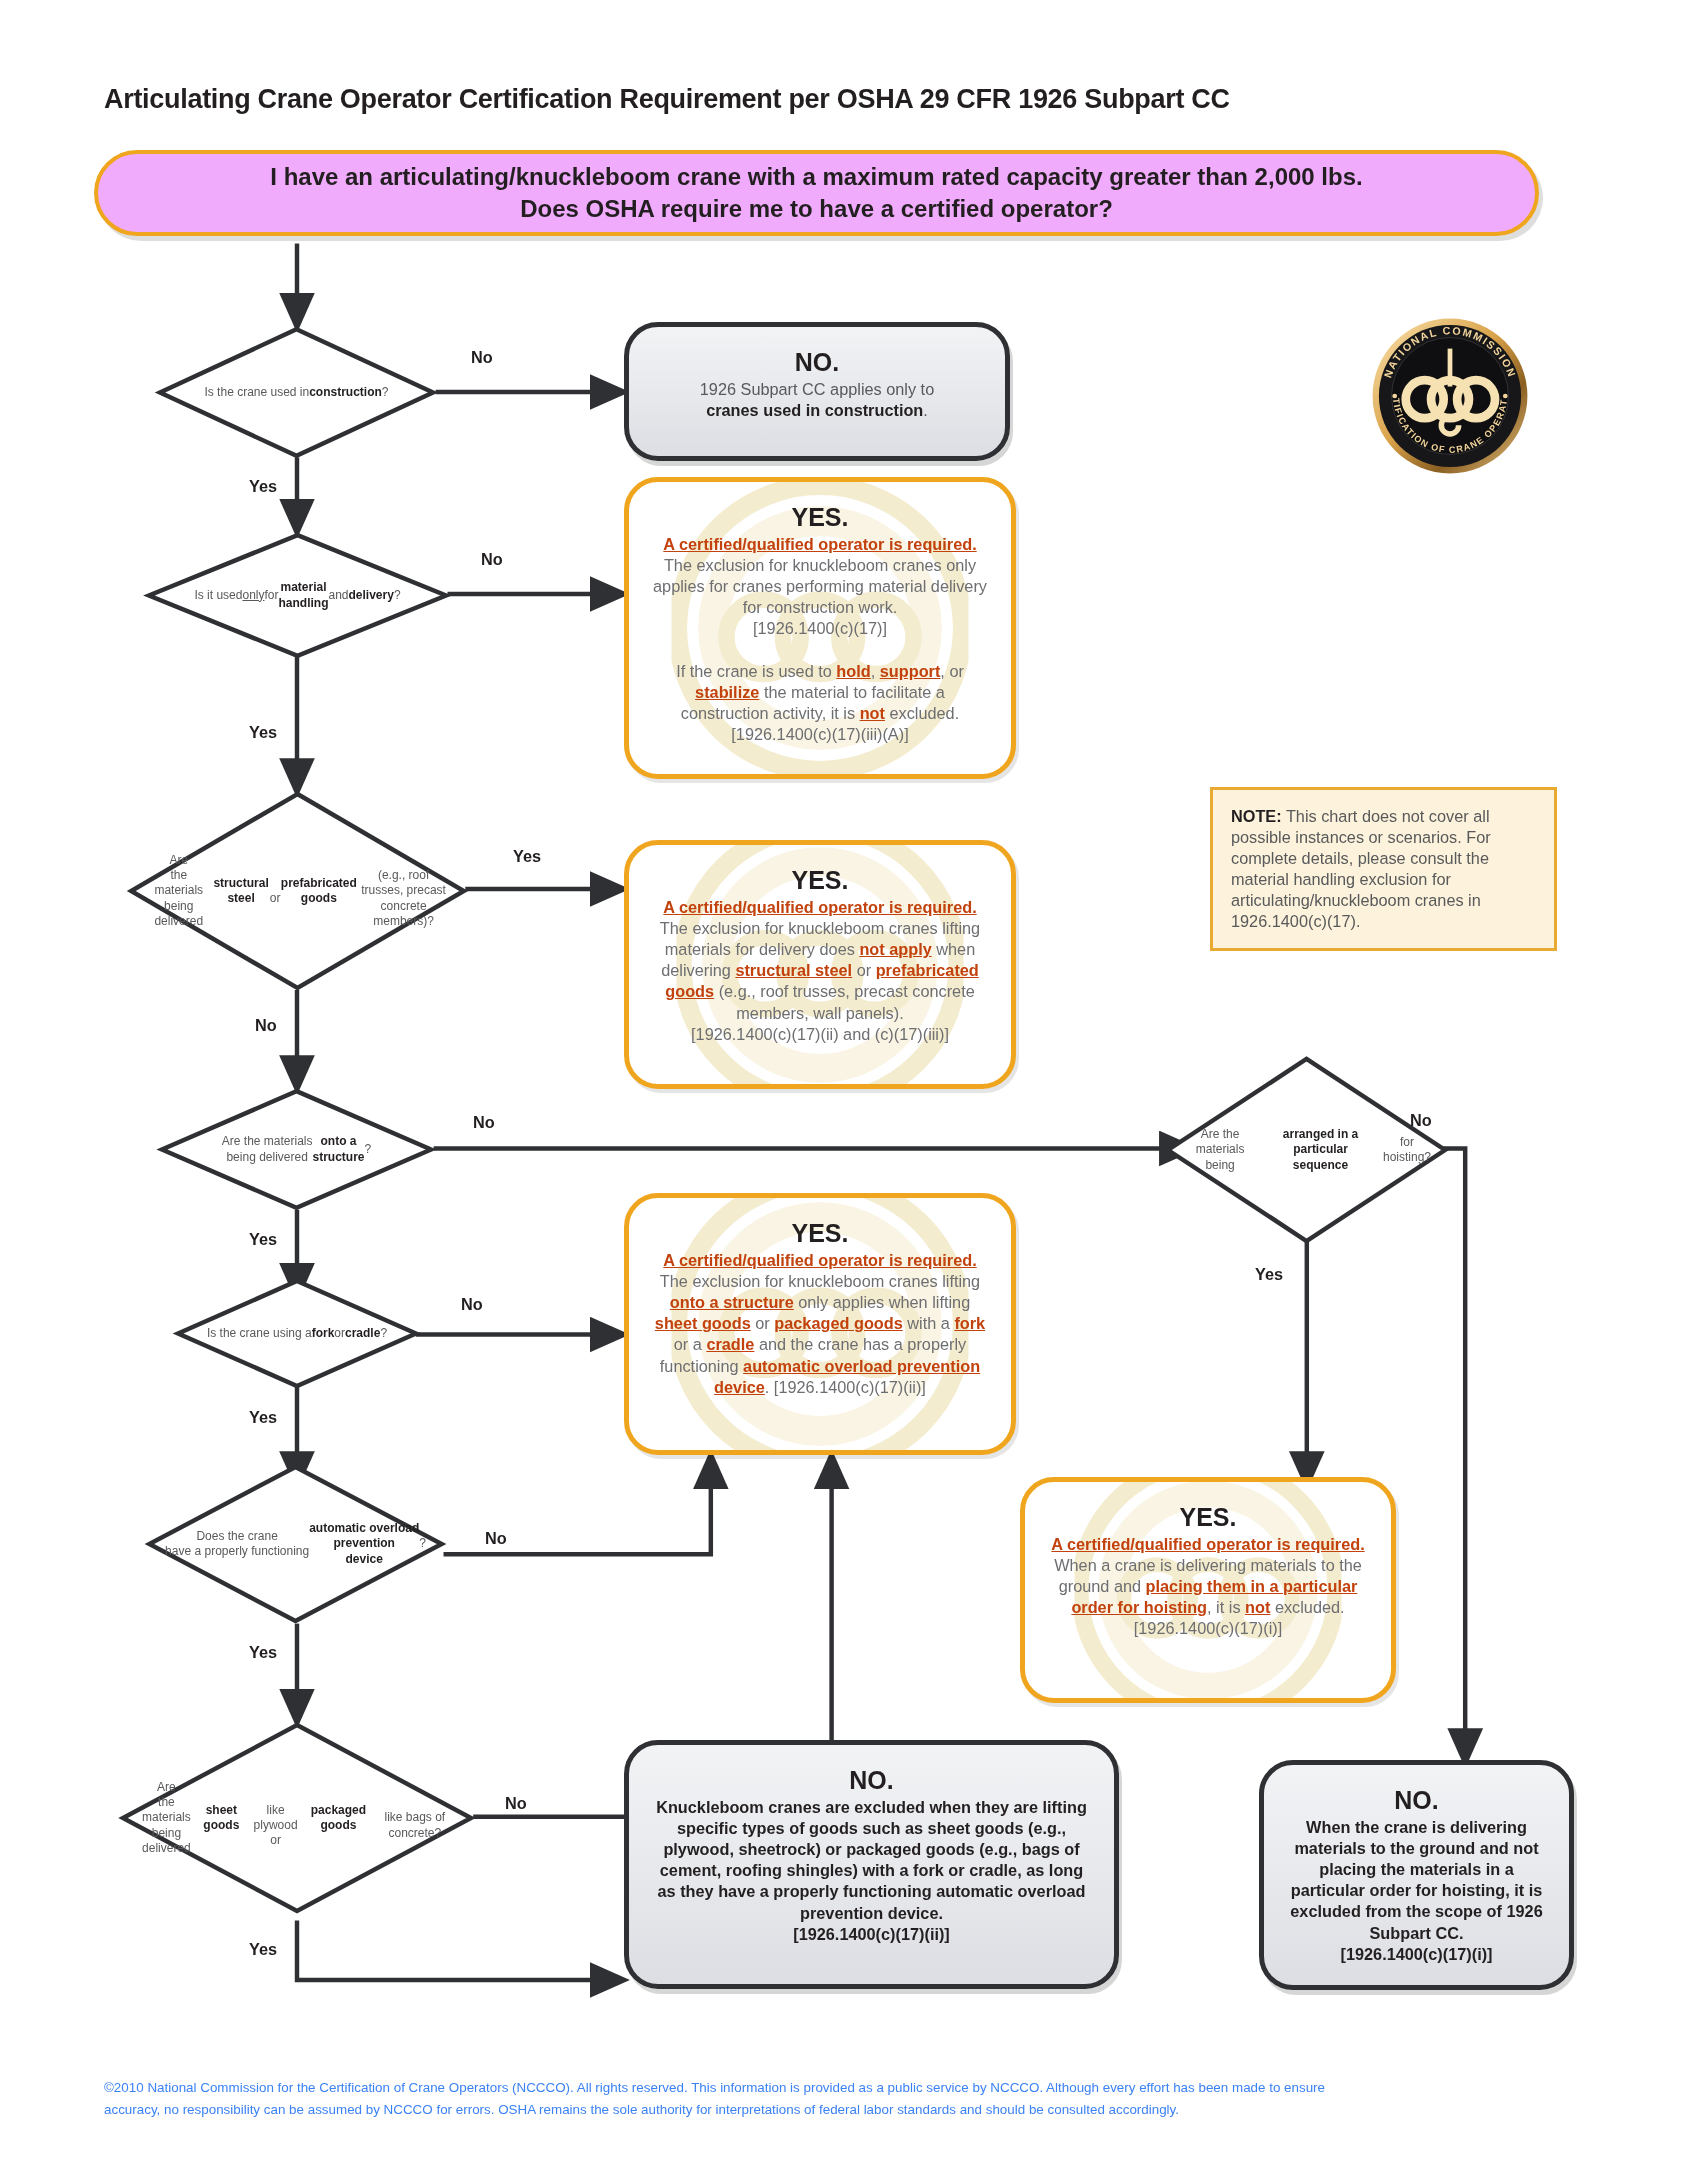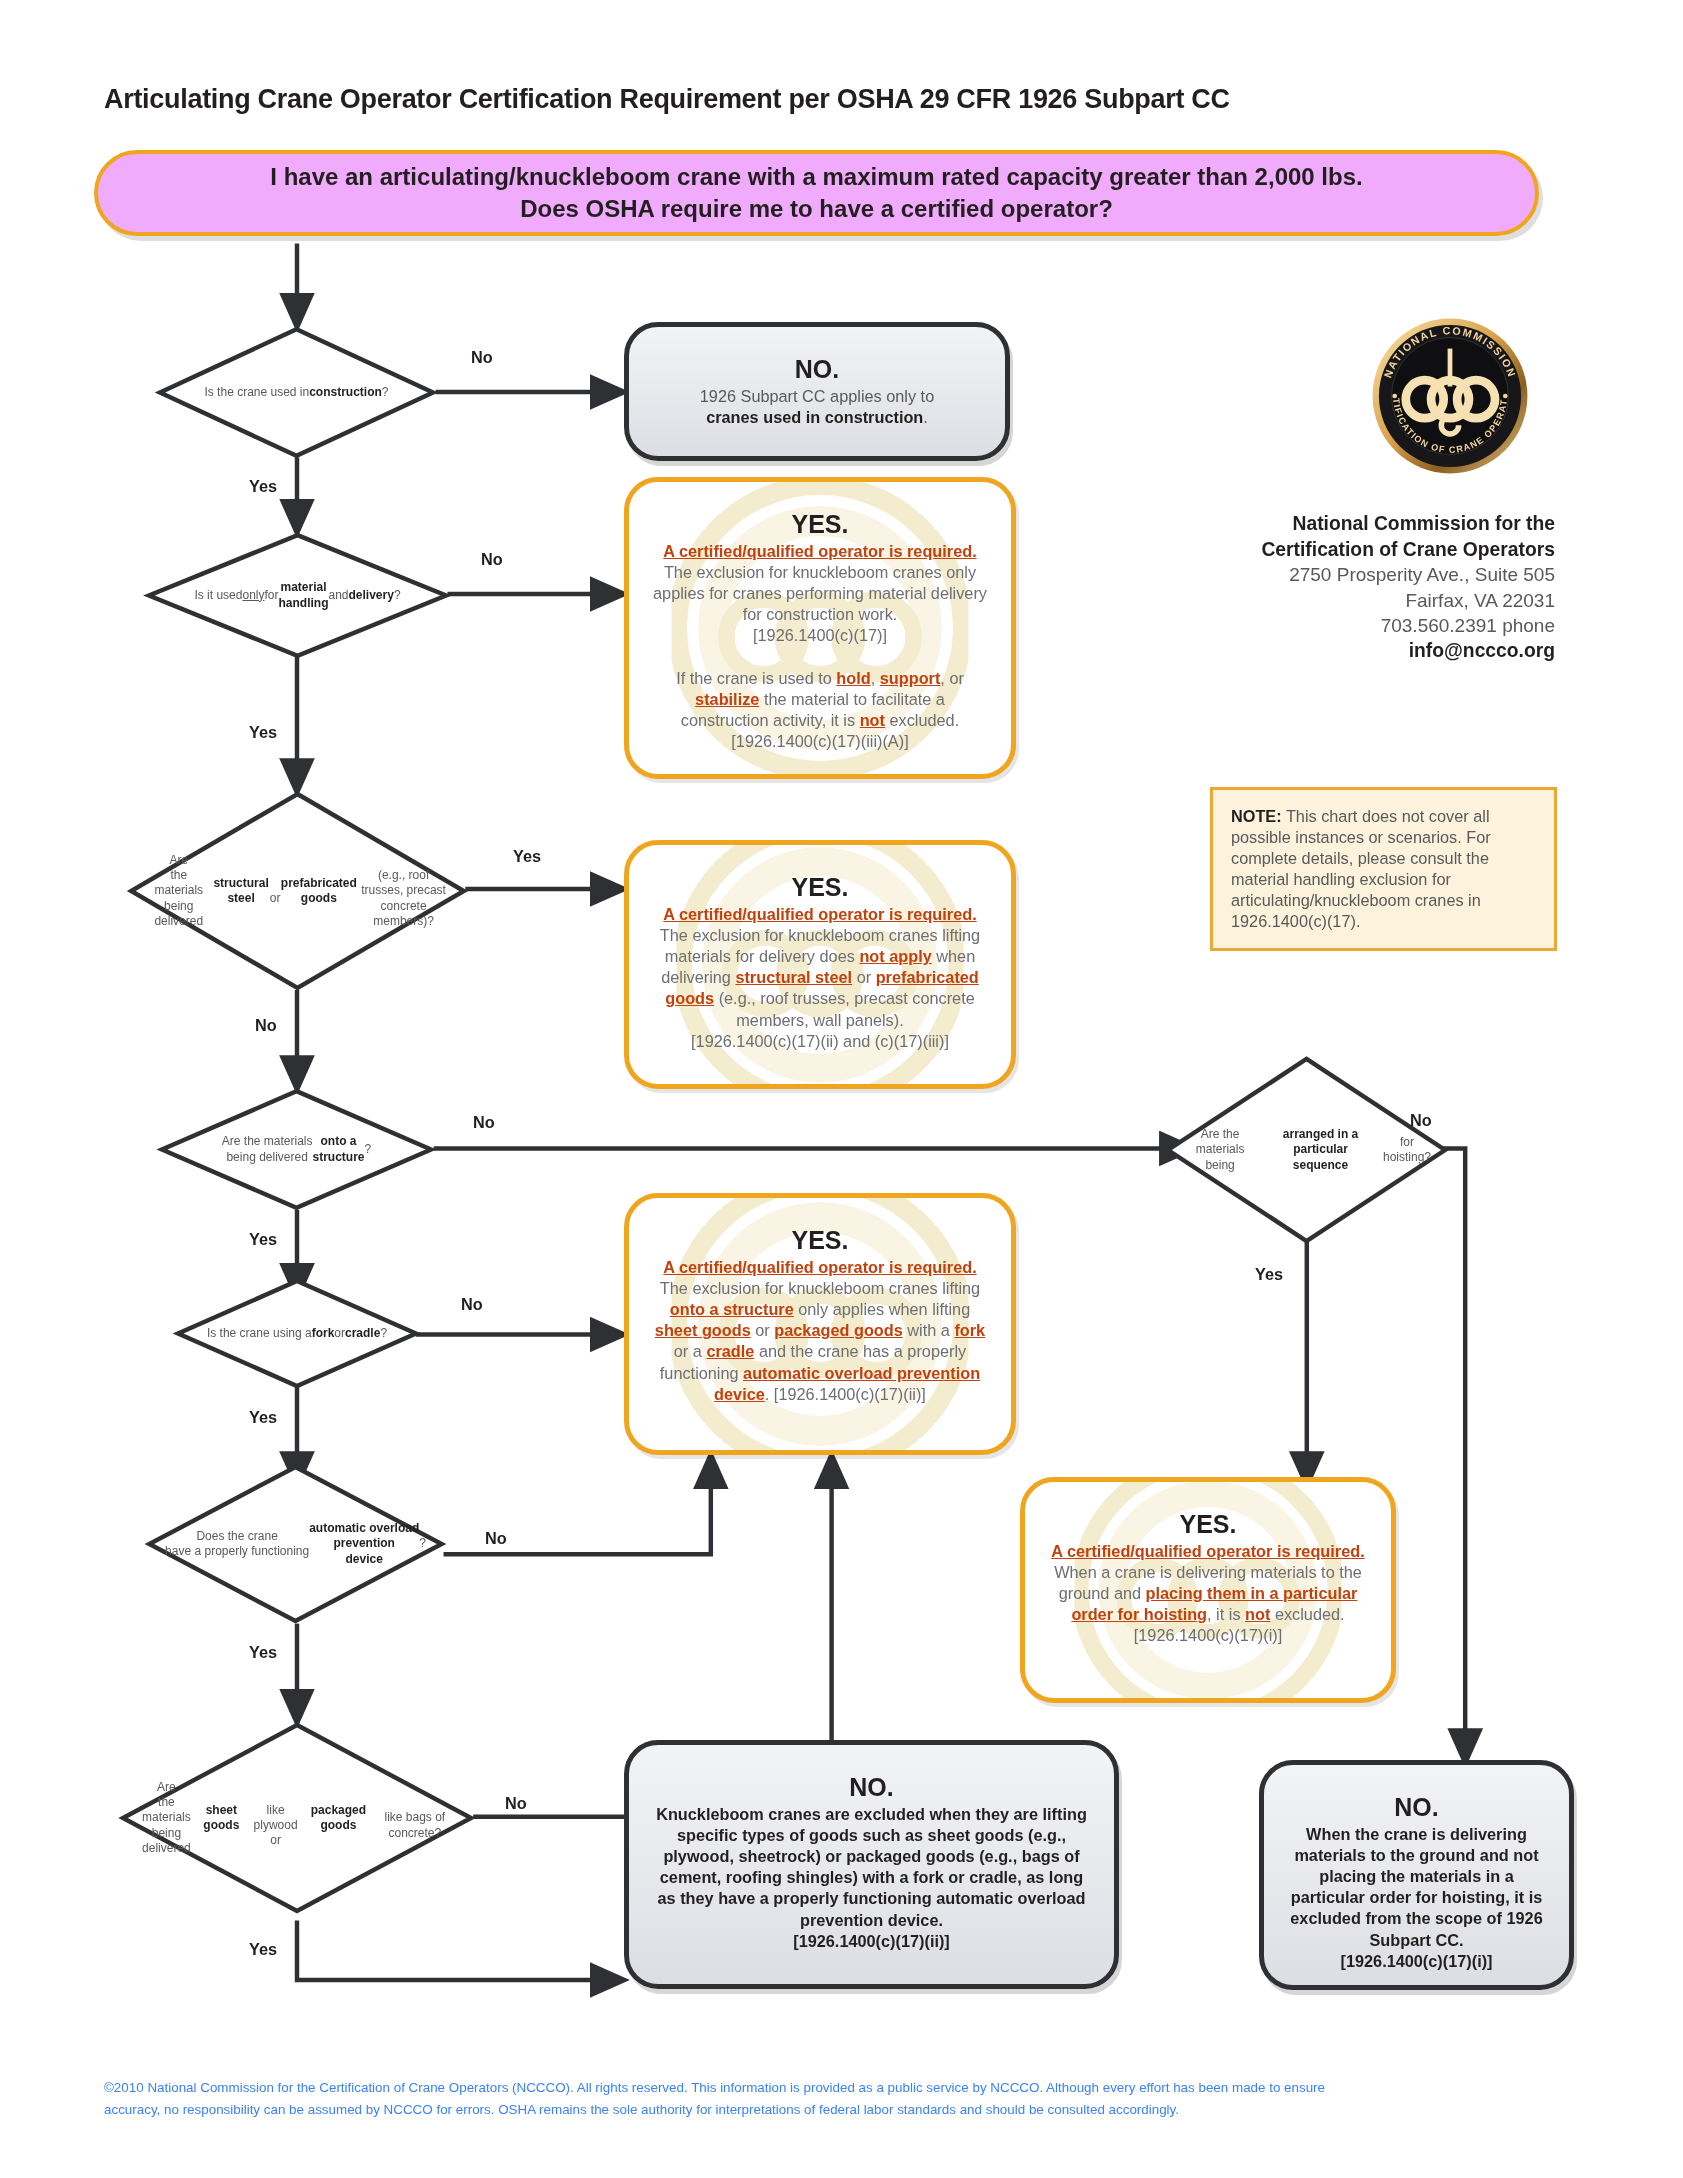--- a/index.html
+++ b/index.html
@@ -34,21 +34,21 @@
     display:flex;align-items:center;justify-content:center;text-align:center;
     font-size:12px;line-height:1.28;color:#58595b;
     box-sizing:border-box;padding:0 16px;
   }
   .dia .txt b{color:#231f20;font-weight:bold;}
   .dia .txt u{text-decoration:underline;}
 
   
   .rbox{position:absolute;box-sizing:border-box;border-radius:34px;
         text-align:center;overflow:hidden;}
-  .rbox .inner{position:relative;z-index:2;padding:28px 20px;}
+  .rbox .inner{position:relative;z-index:2;padding:21px 20px;}
   .rbox .hd{font-size:25px;font-weight:bold;line-height:1.15;color:#231f20;margin-bottom:2px;}
 
   .yes{
     background:#ffffff;border:5px solid #f0a51e;
     box-shadow:3px 4px 0 rgba(0,0,0,0.10);
   }
   .yes .body{font-size:16.3px;line-height:1.30;color:#6d6e71;}
   .yes .body b{color:#c2410c;font-weight:bold;text-decoration:underline;}
   .watermark{
     position:absolute;z-index:1;left:50%;top:50%;transform:translate(-50%,-50%);
@@ -324,28 +324,20 @@
       <circle cx="30" cy="100" r="3" fill="#f2d49a"></circle>
       <circle cx="170" cy="100" r="3" fill="#f2d49a"></circle>
       <circle cx="68" cy="104" r="24" fill="none" stroke="#f6e1b2" stroke-width="11"></circle>
       <circle cx="100" cy="104" r="24" fill="none" stroke="#f6e1b2" stroke-width="11"></circle>
       <circle cx="133" cy="104" r="24" fill="none" stroke="#f6e1b2" stroke-width="11"></circle>
       <rect x="97" y="40" width="6" height="48" fill="#f6e1b2"></rect>
       <path d="M100,126 a11,11 0 1 0 11,11" fill="none" stroke="#f6e1b2" stroke-width="7"></path>
     </svg>
   </div>
 
-  <div class="org">
-    <div class="nm">National Commission for the</div>
-    <div class="nm">Certification of Crane Operators</div>
-    <div>2750 Prosperity Ave., Suite 505</div>
-    <div>Fairfax, VA 22031</div>
-    <div>703.560.2391 phone</div>
-    <div class="nm">info@nccco.org</div>
-  </div>
 
   <div class="notebox">
     <b>NOTE:</b><span> This chart does not cover all possible instances or scenarios. For complete details, please consult the material handling exclusion for articulating/knuckleboom cranes in 1926.1400(c)(17).</span>
   </div>
 
   <div class="footer">
     <div>©2010 National Commission for the Certification of Crane Operators (NCCCO). All rights reserved. This information is provided as a public service by NCCCO. Although every effort has been made to ensure</div>
     <div>accuracy, no responsibility can be assumed by NCCCO for errors. OSHA remains the sole authority for interpretations of federal labor standards and should be consulted accordingly.</div>
   </div>
 

